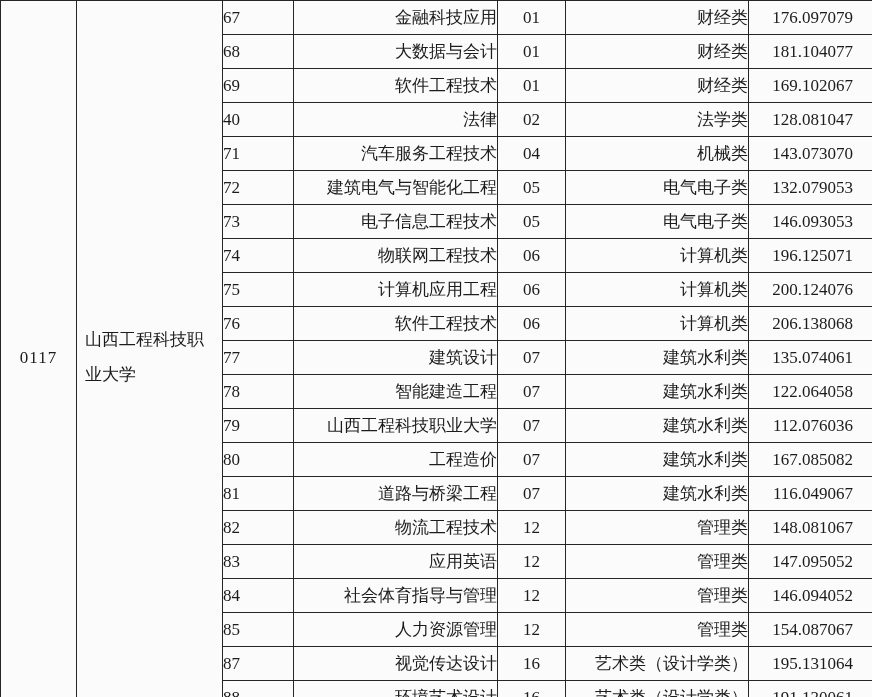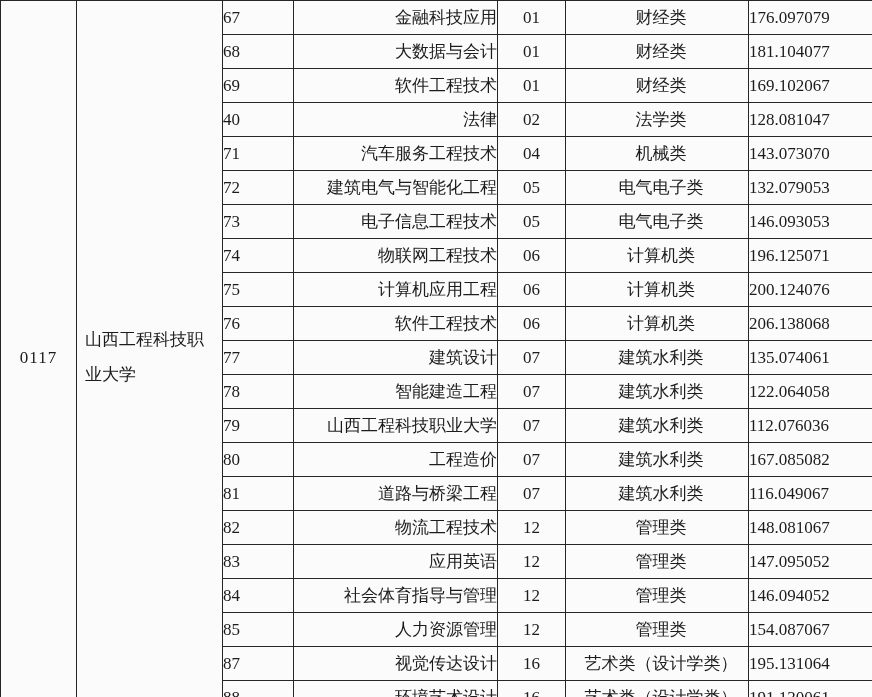--- a/index.html
+++ b/index.html
@@ -43,26 +43,26 @@
     text-align: left;
   }
   td.td-major {
     text-align: right;
     padding-left: 13px;
   }
   td.td-catcode {
     text-align: center;
   }
   td.td-catname {
-    text-align: center;
+    text-align: right;
     padding-left: 8px;
   }
   td.td-score {
-    text-align: left;
-    padding-right: 7px;
+    text-align: right;
+    padding-right: 19px;
   }
 </style>
 </head>
 <body>
 
 <table class="score-table">
   <colgroup>
     <col style="width:76px">
     <col style="width:146px">
     <col style="width:71px">

